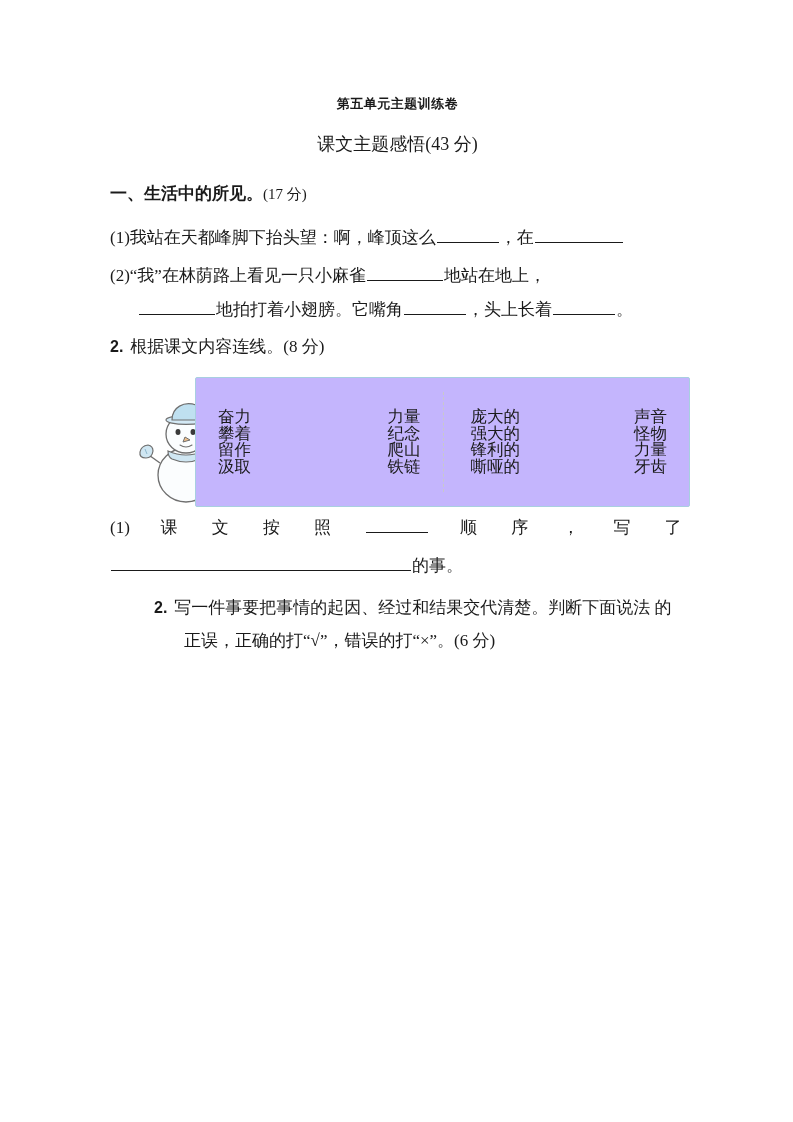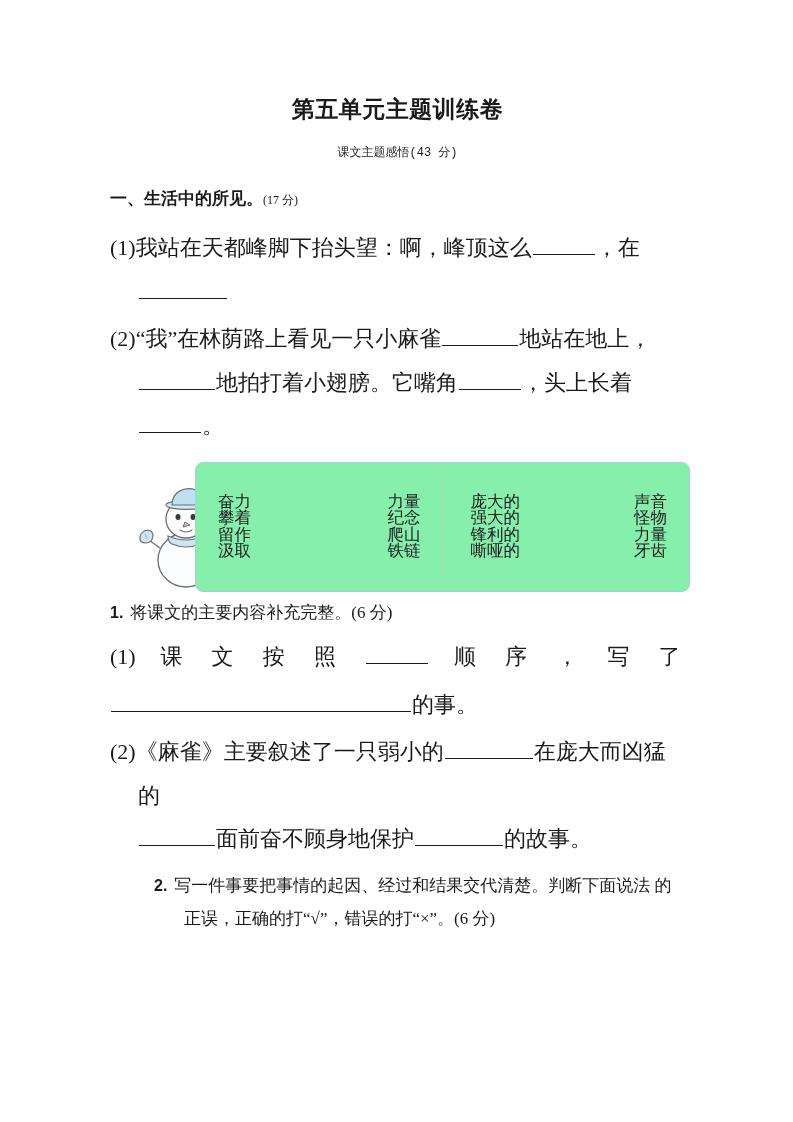--- a/index.html
+++ b/index.html
@@ -27,65 +27,64 @@
     left: 110px;
     top: 96px;
     width: 575px;
   }
 
   
   .doc-title {
     text-align: center;
     font-family: "Liberation Sans", "DejaVu Sans", sans-serif;
     font-weight: bold;
-    font-size: 23px;
+    font-size: 13px;
     letter-spacing: 0.5px;
     margin: 0 0 22px 0;
     line-height: 1.2;
   }
   .doc-subtitle {
     text-align: center;
-    font-size: 12px;
+    font-size: 18px;
     margin: 0 0 28px 0;
     line-height: 1.2;
-    font-family: Liberation Mono, monospace;
   }
 
   
   .section-head {
     font-family: "Liberation Sans", "DejaVu Sans", sans-serif;
     font-weight: bold;
     font-size: 17px;
     margin: 0 0 16px 0;
     line-height: 1.3;
   }
   .section-head .pts {
     font-family: "Liberation Serif", "DejaVu Serif", serif;
     font-weight: normal;
-    font-size: 12px;
+    font-size: 15px;
   }
 
   
   .q {
     font-size: 17px;
     line-height: 1.95;
     margin: 0 0 6px 0;
     padding-left: 30px;
     text-indent: -30px;
   }
   .q .num {
     font-family: "Liberation Sans", "DejaVu Sans", sans-serif;
     font-weight: bold;
     font-size: 16px;
     margin-right: 7px;
   }
 
   
   .sub {
-    font-size: 22px;
+    font-size: 17px;
     line-height: 1.98;
     margin: 0 0 4px 0;
     padding-left: 28px;
     text-indent: -28px;
   }
   .sub.justify {
     text-align: justify;
     text-align-last: justify;
   }
   .sub .cont {
@@ -112,23 +111,23 @@
   .match-wrap {
     margin: 14px 0 4px 0;
     position: relative;
   }
   .match-box {
     position: relative;
     margin-left: 85px;
     width: 495px;
     height: 130px;
     border: 1.6px solid #a8cfe0;
-    border-radius: 8px;
+    border-radius: 2px;
     box-sizing: border-box;
-    background: #86efac;
+    background: #c4b5fd;
   }
   .match-grid {
     position: absolute;
     left: 0; top: 0;
     width: 100%;
     height: 100%;
     display: grid;
     grid-template-columns: 1fr 1fr 1fr 1fr;
     align-content: center;
     padding: 8px 0 8px 0;
@@ -181,20 +180,21 @@
     <div class="section-head"><span>一、生活中的所见。</span><span class="pts">(17 分)</span></div>
 
 
     <div class="sub"><span>(1)</span><span>我站在天都峰脚下抬头望：啊，峰顶这么</span><span class="blank b-sm"></span><span>，在</span><span class="blank b-lg"></span>
     </div>
 
     <div class="sub"><span>(2)</span><span>“我”在林荫路上看见一只小麻雀</span><span class="blank b-md"></span><span>地站在地上，</span>
       <span class="cont"><span class="blank b-md"></span><span>地拍打着小翅膀。它嘴角</span><span class="blank b-sm"></span><span>，头上长着</span><span class="blank b-sm"></span><span>。</span></span>
     </div>
 
+    <div class="q"><span class="num">2.</span><span>根据课文内容连线。(8 分)</span></div>
 
     <div class="match-wrap">
       <svg class="snowman" viewBox="0 0 96 120">
 
         <ellipse cx="48" cy="88" rx="28" ry="27" fill="#fbfdfe" stroke="#6f6f6f" stroke-width="1.3"></ellipse>
 
         <ellipse cx="48" cy="47" rx="20" ry="19" fill="#fbfdfe" stroke="#6f6f6f" stroke-width="1.3"></ellipse>
 
         <ellipse cx="48" cy="33" rx="20" ry="4.4" fill="#d3e9f5" stroke="#6f6f6f" stroke-width="1.2"></ellipse>
 
@@ -250,27 +250,23 @@
             <div class="match-cell">声音</div>
             <div class="match-cell">怪物</div>
             <div class="match-cell">力量</div>
             <div class="match-cell">牙齿</div>
           </div>
         </div>
       </div>
     </div>
 
 
-    <div class="q"><span class="num">1.</span><span>将课文的主要内容补充完整。(6 分)</span></div>
 
     <div class="sub justify"><span>(1)</span><span class="spread">课文按照</span><span class="blank b-sm"></span><span class="spread">顺序，写了</span></div>
     <div class="sub" style="padding-left:0;text-indent:0;"><span class="blank b-xl"></span><span>的事。</span></div>
 
-    <div class="sub"><span>(2)</span><span>《麻雀》主要叙述了一只弱小的</span><span class="blank b-lg"></span><span>在庞大而凶猛的</span>
-      <span class="cont"><span class="blank b-md"></span><span>面前奋不顾身地保护</span><span class="blank b-lg"></span><span>的故事。</span></span>
-    </div>
 
     <div class="q" style="margin-top:8px;margin-left:44px;"><span class="num">2.</span><span>写一件事要把事情的起因、经过和结果交代清楚。判断下面说法</span>
       <span class="cont">的正误，正确的打“√”，错误的打“×”。(6 分)</span></div>
 
 
   </div>
 </div>
 
 </body></html>

